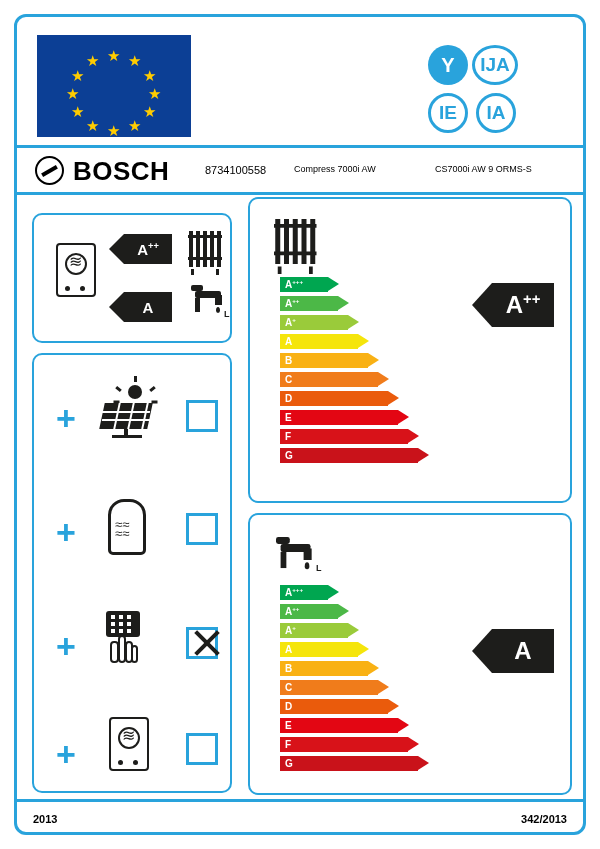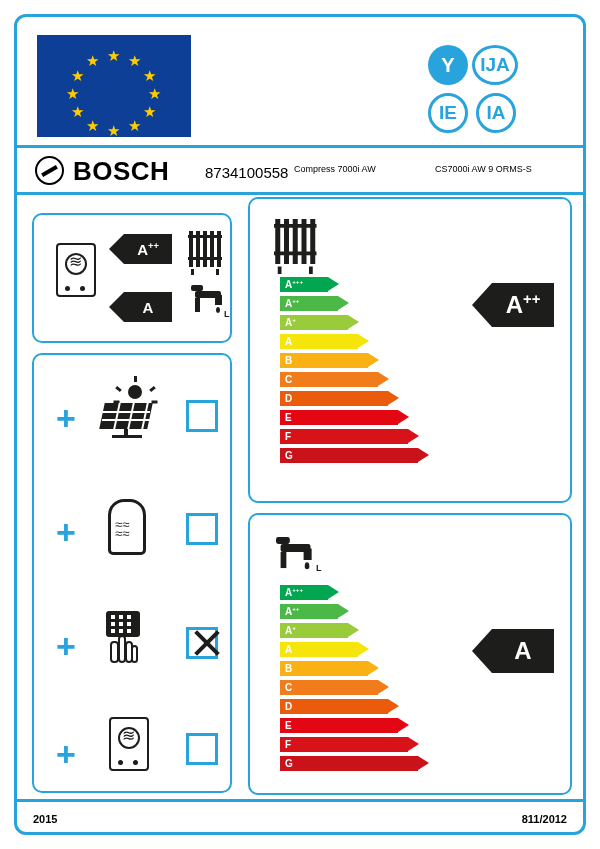--- a/index.html
+++ b/index.html
@@ -128,21 +128,21 @@
     position: absolute;
     left: 56px; top: 8px;
     font-size: 26px;
     font-weight: bold;
     letter-spacing: 0.5px;
     color: #000;
   }
   .model-code {
     position: absolute;
     left: 188px; top: 16px;
-    font-size: 15px;
+    font-size: 11px;
     color: #000;
     text-align: center;
   }
   .model-name {
     position: absolute;
     left: 277px; top: 16px;
     font-size: 9px;
     color: #000;
   }
   .model-variant {
@@ -693,16 +693,16 @@
           <span class="lbl" style="color: rgb(255, 255, 255);">G</span>
         </div>
       </div>
 
     <div class="black-arrow arr-big" style="left:242px; top:114px;">
       <span>A</span>
     </div>
   </div>
 
   <div class="footer-rule"></div>
-  <div class="year">2015</div>
-  <div class="reg">811/2012</div>
+  <div class="year">2013</div>
+  <div class="reg">342/2013</div>
 
 </div>
 
 </body></html>

